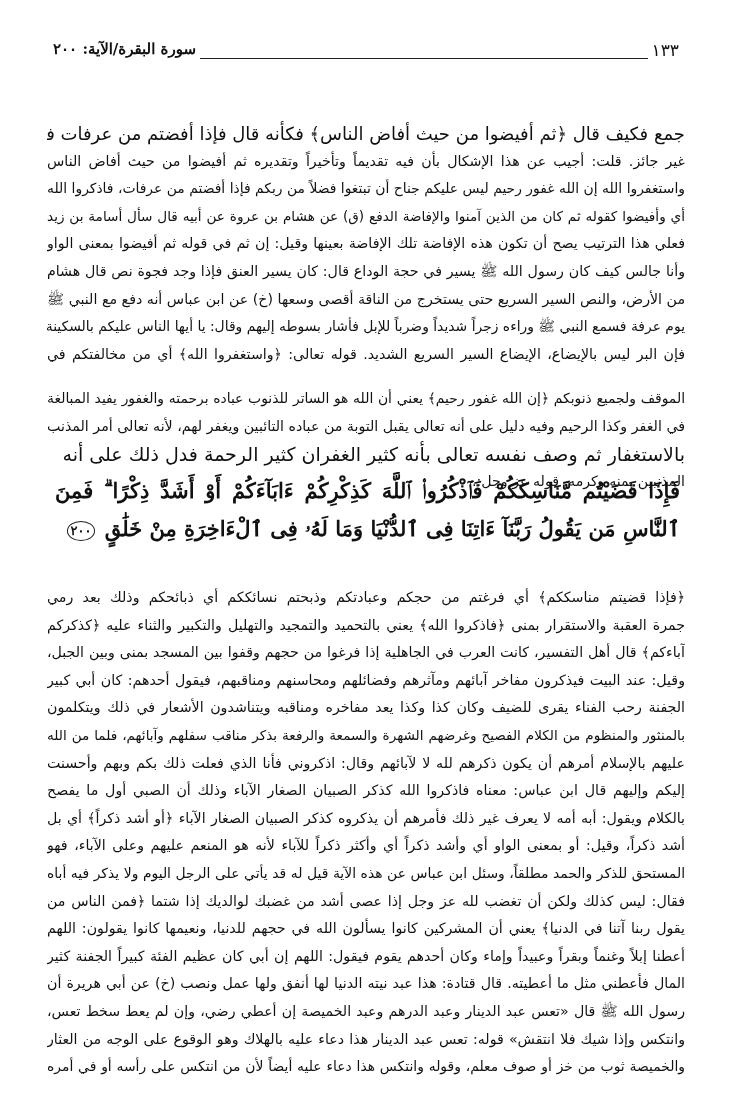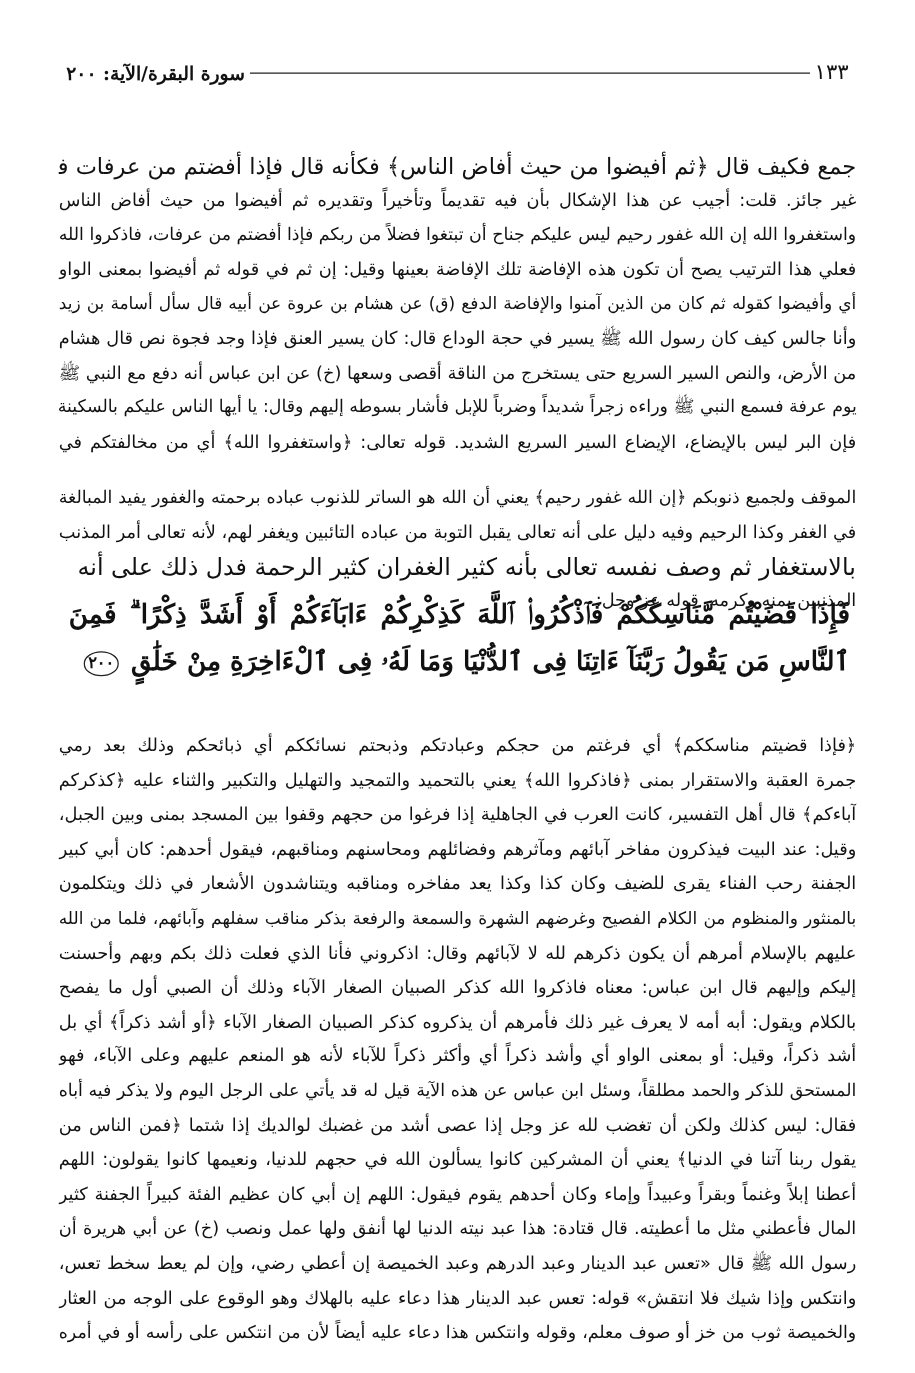--- a/index.html
+++ b/index.html
@@ -1,20 +1,20 @@
 <!DOCTYPE html>
 <html><head>
 <meta charset="utf-8">
 <style>
   html, body { margin: 0; padding: 0; background: #ffffff; }
   body { width: 732px; height: 1098px; position: relative; overflow: hidden; color: #111; }
   .page { position: absolute; left: 0; top: 0; width: 732px; height: 1098px; }
   .running-head {
     position: absolute; left: 47px; right: 47px; top: 40px; height: 28px;
-    display: flex; flex-direction: row-reverse; align-items: flex-end;
+    display: flex; flex-direction: row-reverse; align-items: flex-start;
     font-family: "DejaVu Serif", serif; direction: rtl;
   }
   .rh-title { font-size: 15px; font-weight: bold; white-space: nowrap; padding-left: 6px; }
   .rh-rule { flex: 1; height: 1px; background: #222; margin: 0 4px; align-self: center; margin-top: 8px; }
   .rh-page { font-size: 17px; font-weight: normal; white-space: nowrap; padding-right: 6px; }
   .body-text {
     position: absolute; left: 47px; width: 638px; top: 84px;
     direction: rtl; text-align: justify; text-align-last: right;
     font-family: "DejaVu Sans", sans-serif; font-size: 14.2px; line-height: 27.6px;
   }
@@ -43,22 +43,22 @@
   <div class="running-head">
     <span class="rh-title">سورة البقرة/الآية: ٢٠٠</span>
     <span class="rh-rule"></span>
     <span class="rh-page">١٣٣</span>
   </div>
 
   <div class="body-text">
     <span class="line" style="font-size: 18px; margin-top: 36px;">جمع فكيف قال ﴿ثم أفيضوا من حيث أفاض الناس﴾ فكأنه قال فإذا أفضتم من عرفات فأفيضوا من عرفات وذلك</span>
     <span class="line">غير جائز. قلت: أجيب عن هذا الإشكال بأن فيه تقديماً وتأخيراً وتقديره ثم أفيضوا من حيث أفاض الناس</span>
     <span class="line" style="font-size: 13.9px;">واستغفروا الله إن الله غفور رحيم ليس عليكم جناح أن تبتغوا فضلاً من ربكم فإذا أفضتم من عرفات، فاذكروا الله</span>
+    <span class="line" style="font-size: 13.6px;">أي وأفيضوا كقوله ثم كان من الذين آمنوا والإفاضة الدفع (ق) عن هشام بن عروة عن أبيه قال سأل أسامة بن زيد</span>
     <span class="line">فعلي هذا الترتيب يصح أن تكون هذه الإفاضة تلك الإفاضة بعينها وقيل: إن ثم في قوله ثم أفيضوا بمعنى الواو</span>
-    <span class="line" style="font-size: 13.6px;">أي وأفيضوا كقوله ثم كان من الذين آمنوا والإفاضة الدفع (ق) عن هشام بن عروة عن أبيه قال سأل أسامة بن زيد</span>
     <span class="line">وأنا جالس كيف كان رسول الله ﷺ يسير في حجة الوداع قال: كان يسير العنق فإذا وجد فجوة نص قال هشام</span>
     <span class="line">من الأرض، والنص السير السريع حتى يستخرج من الناقة أقصى وسعها (خ) عن ابن عباس أنه دفع مع النبي ﷺ</span>
     <span class="line" style="font-size: 13.9px;">يوم عرفة فسمع النبي ﷺ وراءه زجراً شديداً وضرباً للإبل فأشار بسوطه إليهم وقال: يا أيها الناس عليكم بالسكينة</span>
     <span class="line">فإن البر ليس بالإيضاع، الإيضاع السير السريع الشديد. قوله تعالى: ﴿واستغفروا الله﴾ أي من مخالفتكم في</span>
     <span class="line" style="font-size: 13.9px; margin-top: 17px;">الموقف ولجميع ذنوبكم ﴿إن الله غفور رحيم﴾ يعني أن الله هو الساتر للذنوب عباده برحمته والغفور يفيد المبالغة</span>
     <span class="line">في الغفر وكذا الرحيم وفيه دليل على أنه تعالى يقبل التوبة من عباده التائبين ويغفر لهم، لأنه تعالى أمر المذنب</span>
     <span class="line" style="font-size: 19px; margin-left: 16px;">بالاستغفار ثم وصف نفسه تعالى بأنه كثير الغفران كثير الرحمة فدل ذلك على أنه تعالى يغفر للمستغفرين ويرحم</span>
     <span class="line last">المذنبين بمنه وكرمه. قوله عز وجل:.</span>
   </div>
 

